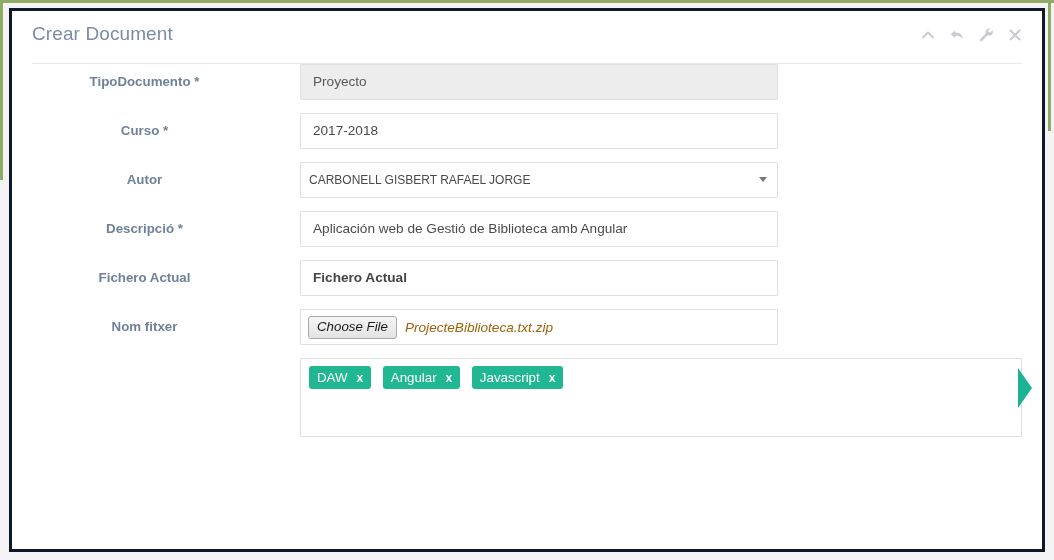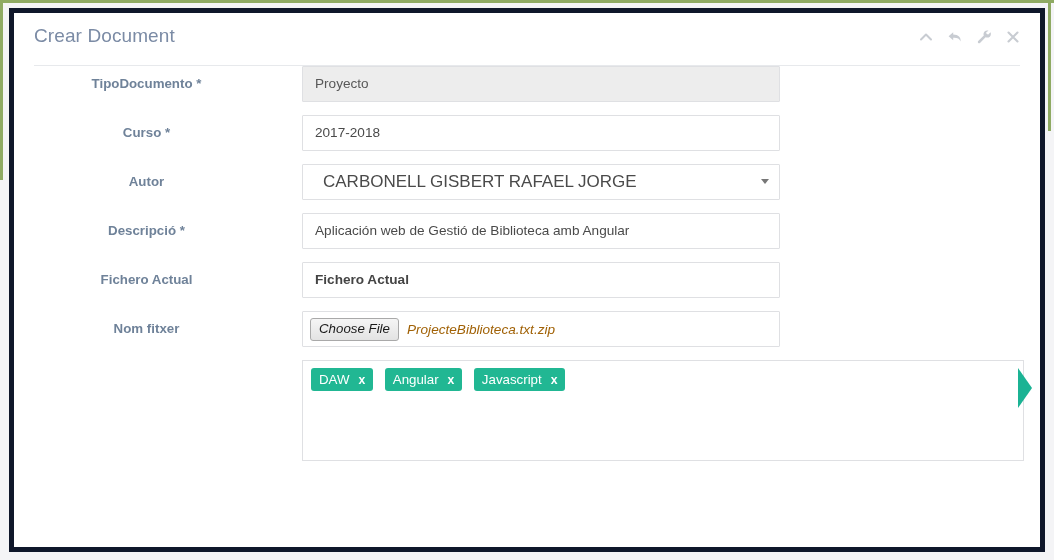--- a/index.html
+++ b/index.html
@@ -39,21 +39,21 @@
   }
 
   
   .panel {
     position: absolute;
     left: 9px;
     top: 8px;
     width: 1036px;
     height: 544px;
     background: #ffffff;
-    border: 5px solid #0f172a;
+    border: 3px solid #0f172a;
     box-sizing: border-box;
   }
 
   .panel-header {
     position: relative;
     height: 53px;
   }
   .panel-title {
     position: absolute;
     left: 20px;
@@ -136,21 +136,21 @@
   .selwrap .caret {
     position: absolute;
     right: 11px;
     top: 15px;
     width: 0;
     height: 0;
     border-left: 4px solid transparent;
     border-right: 4px solid transparent;
     border-top: 5px solid #777;
   }
-  .selwrap .fld { font-size: 17px; padding-left: 20px; }
+  .selwrap .fld { font-size: 12px; padding-left: 8px; }
 
   .filefld {
     height: 36px;
     border: 1px solid #dfe0e3;
     background: #ffffff;
     box-sizing: border-box;
     display: flex;
     align-items: center;
     padding: 16px 7px;
     border-radius: 1px;
@@ -173,21 +173,21 @@
     color: #a16207;
   }
 
   
   .row-tags { position: relative; height: 118px; }
   .row-tags .lbl { top: 14px; }
   .tagbox {
     position: absolute;
     left: 288px;
     width: 722px;
-    height: 101px;
+    height: 79px;
     border: 1px solid #dfe0e3;
     background: #fff;
     box-sizing: border-box;
     padding: 7px 8px;
   }
   .tag {
     display: inline-flex;
     align-items: center;
     background: #21b793;
     color: #ffffff;

